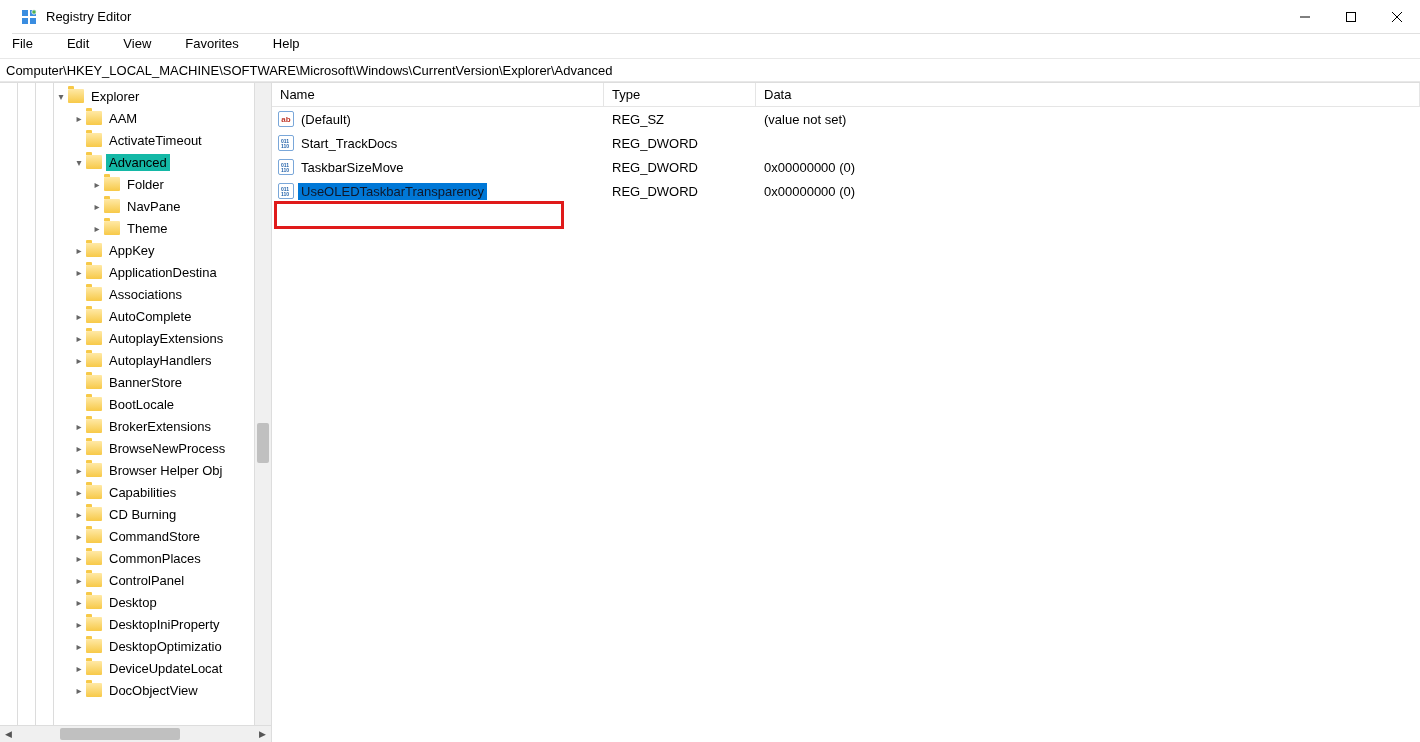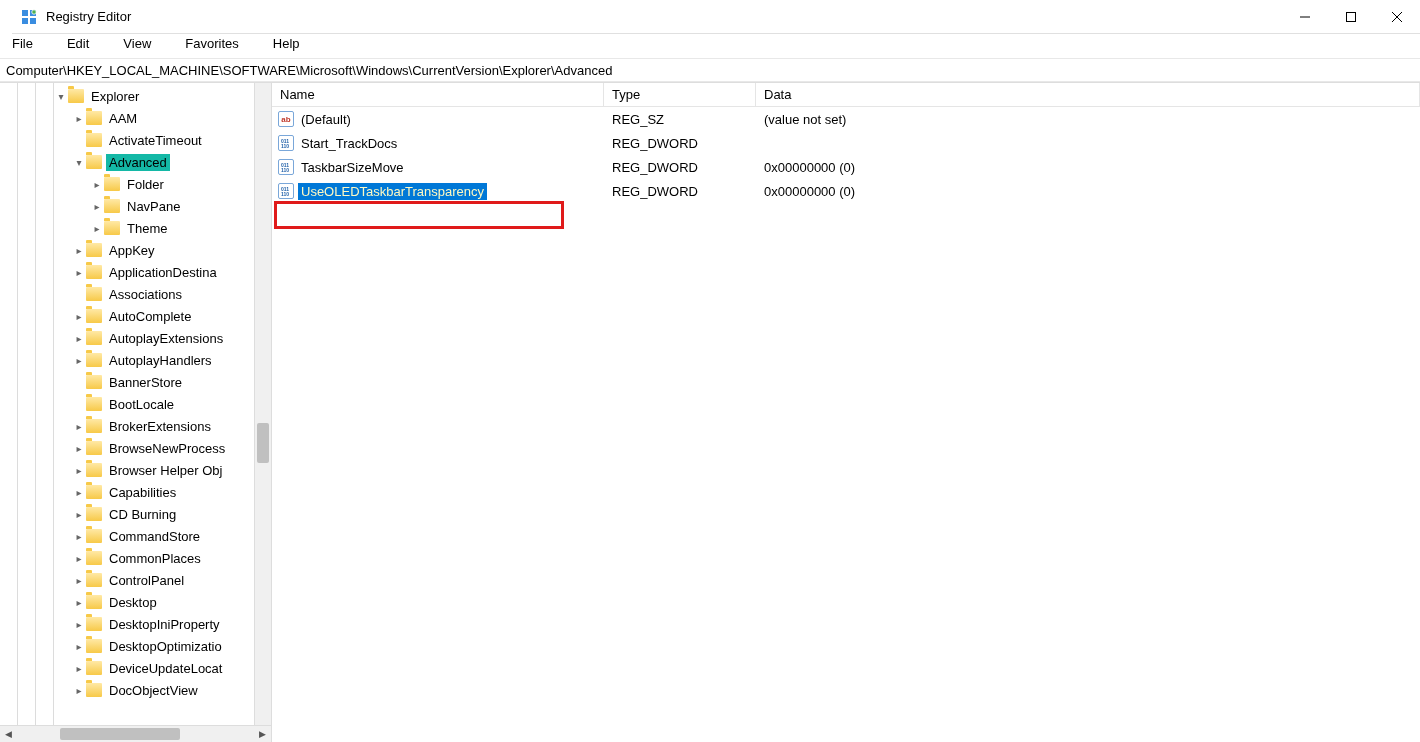--- a/index.html
+++ b/index.html
@@ -99,21 +99,21 @@
 .value-data-cell { flex: 1; padding-left: 8px; }
 .value-icon {
   width: 16px; height: 16px; margin-right: 4px; flex: 0 0 16px;
   border: 1px solid #7aa7d9; border-radius: 2px; background: #fff;
   display: flex; align-items: center; justify-content: center; font-size: 8px; font-weight: bold;
 }
 .value-icon.sz { color: #c0392b; }
 .value-icon.dw { color: #1f5fa8; }
 .value-name-text { padding: 1px 3px; }
 .row-selected .value-name-box {
-  display: flex; align-items: center; background: #0078d7; color: #fef9c3;
+  display: flex; align-items: center; background: #0078d7; color: #0f172a;
 }
 .highlight-box {
   position: absolute; border: 3px solid #e01a1a; pointer-events: none;
   left: 2px; top: 94px; width: 290px; height: 28px;
 }
 .tree-lines { position:absolute; left:0; top:0; bottom:0; pointer-events:none; }
 .tree-lines .vline { position:absolute; top:0; bottom:0; width:1px; background:#dcdcdc; }
 </style>
 </head>
 <body>

